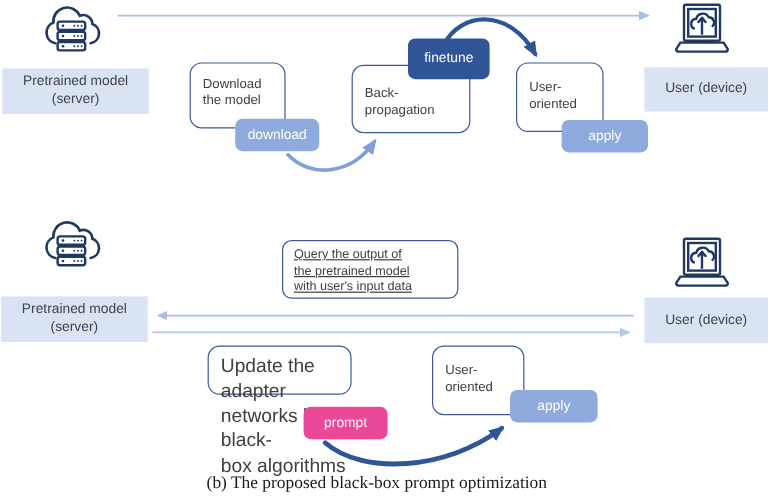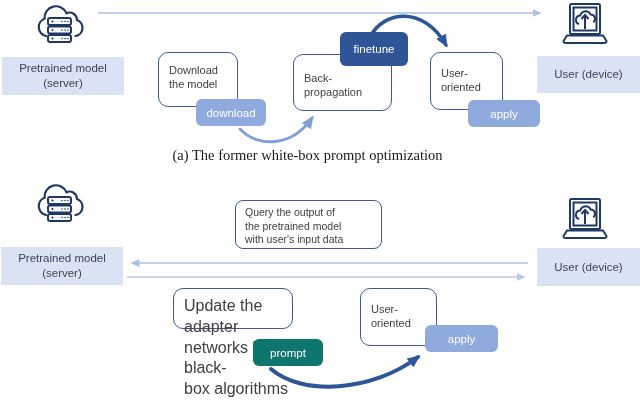--- a/index.html
+++ b/index.html
@@ -17,21 +17,21 @@
     position:absolute; background:#ffffff; border:1.3px solid #3D5A98;
     border-radius:10px; color:#404040; font-size:11px; line-height:1.3;
     white-space:pre-line; box-sizing:border-box; z-index:2;
   }
   .badge{
     position:absolute; border-radius:6px; color:#ffffff; font-size:11.5px;
     display:flex; align-items:center; justify-content:center; z-index:3;
   }
   .badge.dark{background:#2F5597;}
   .badge.light{background:#8FAADC;}
-  .badge.lighter{background:#0f766e;}
+  .badge.lighter{background:#ec4899;}
   .caption{
     position:absolute; font-family:"Liberation Serif", serif;
     font-size:14.5px; color:#1a1a1a; text-align:center; z-index:2;
   }
   .icon{position:absolute; z-index:2;}
   .overlay{position:absolute; left:0; top:0; z-index:4; pointer-events:none;}
 </style>
 </head>
 <body>
 
@@ -83,21 +83,20 @@
       <rect x="11" y="3" width="30" height="30" rx="1.5"></rect>
       <rect x="14.5" y="6.5" width="23" height="23"></rect>
       <path d="M20 23 a4.3 4.3 0 0 1 1.2 -8.4 a5.6 5.6 0 0 1 10.4 -1.2 a4.3 4.3 0 0 1 2.6 7.8"></path>
       <path d="M26 28 V 14.5 M22.5 18 L26 13.8 L29.5 18" stroke-linejoin="round"></path>
       <path d="M8 34.5 L44 34.5 L47.5 40 Q47.7 42 45 42 L7 42 Q4.3 42 4.5 40 Z"></path>
     </g>
   </svg>
 
   <div class="label-box" style="left:537px; top:56px; width:103px; height:37px;">User (device)</div>
 
-  <div class="caption" style="left:0; top:147px; width:615px;">(a) The former white-box prompt optimization</div>
 
   <svg class="icon" style="left:34px; top:181px;" width="52" height="50" viewBox="0 0 52 50">
     <path d="M12 34 A 9 9 0 0 1 10.5 16.8 A 11.5 11.5 0 0 1 32.5 11.2 A 7.5 7.5 0 0 1 43 18 A 8.3 8.3 0 0 1 41.5 34" fill="none" stroke="#1F3864" stroke-width="2.2" stroke-linecap="round"></path>
     <g stroke="#1F3864" stroke-width="2" fill="#ffffff">
       <rect x="14" y="16" width="23" height="7" rx="2"></rect>
       <rect x="14" y="24.5" width="23" height="7" rx="2"></rect>
       <rect x="14" y="33" width="23" height="7" rx="2"></rect>
     </g>
     <g fill="#1F3864">
       <circle cx="18.5" cy="19.5" r="1.1"></circle>
@@ -111,21 +110,21 @@
       <circle cx="18.5" cy="36.5" r="1.1"></circle>
         <circle cx="28" cy="36.5" r="0.8"></circle>
         <circle cx="31" cy="36.5" r="0.8"></circle>
         <circle cx="34" cy="36.5" r="0.8"></circle>
     </g>
   </svg>
 
   <div class="label-box" style="left:1px; top:247px; width:122px; height:38px;">Pretrained model
 (server)</div>
 
-  <div class="white-box" style="left:235px; top:200px; width:147px; height:49px; border-radius:8px; font-size:10.5px; padding:5px 2px 0 9px;">Query the output of
+  <div class="white-box" style="left:235px; top:200px; width:147px; height:49px; border-radius:8px; font-size:10.5px; padding:5px 2px 0 9px;text-decoration:underline;">Query the output of
 the pretrained model
 with user's input data</div>
 
 
   <svg class="icon" style="left:559px; top:196px;" width="54" height="50" viewBox="0 0 54 50">
     <g fill="none" stroke="#1F3864" stroke-width="2">
       <rect x="11" y="3" width="30" height="30" rx="1.5"></rect>
       <rect x="14.5" y="6.5" width="23" height="23"></rect>
       <path d="M20 23 a4.3 4.3 0 0 1 1.2 -8.4 a5.6 5.6 0 0 1 10.4 -1.2 a4.3 4.3 0 0 1 2.6 7.8"></path>
       <path d="M26 28 V 14.5 M22.5 18 L26 13.8 L29.5 18" stroke-linejoin="round"></path>
@@ -139,20 +138,21 @@
 networks by black-
 box algorithms</div>
 
   <div class="badge lighter" style="left:253px; top:339px; width:70px; height:27px;">prompt</div>
 
   <div class="white-box" style="left:360px; top:288px; width:77px; height:58px; padding:13px 4px 0 10px;">User-
 oriented</div>
 
   <div class="badge light" style="left:425px; top:325px; width:73px; height:27px;">apply</div>
 
+  <div class="caption" style="left:0; top:395px; width:628px;">(b) The proposed black-box prompt optimization</div>
 
   <svg class="overlay" width="640" height="414" viewBox="0 0 640 414">
     <defs>
       <marker id="ah-light" markerUnits="userSpaceOnUse" markerWidth="9" markerHeight="8" refX="7.5" refY="4" orient="auto">
         <path d="M0 0 L9 4 L0 8 Z" fill="#A9C0E4"></path>
       </marker>
       <marker id="ah-lighter" markerUnits="userSpaceOnUse" markerWidth="9" markerHeight="8" refX="7.5" refY="4" orient="auto">
         <path d="M0 0 L9 4 L0 8 Z" fill="#B5C8E9"></path>
       </marker>
       <marker id="ah-mid" markerUnits="userSpaceOnUse" markerWidth="13" markerHeight="11" refX="10" refY="5.5" orient="auto">

